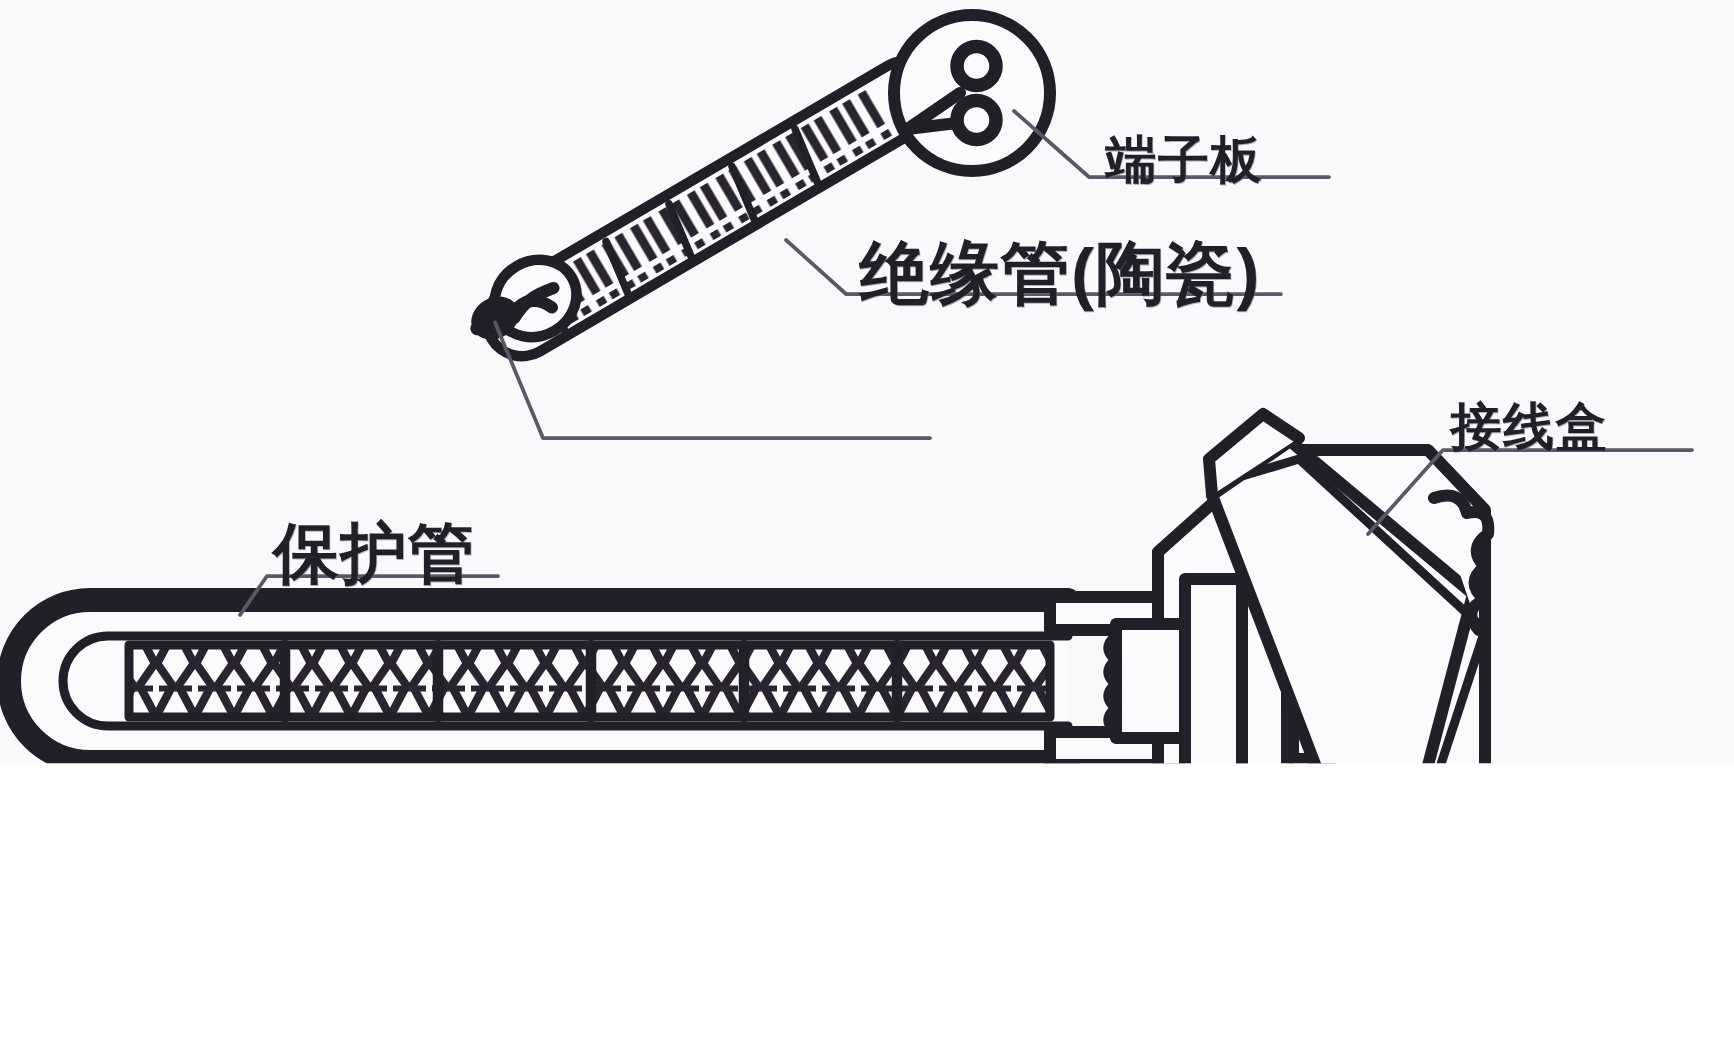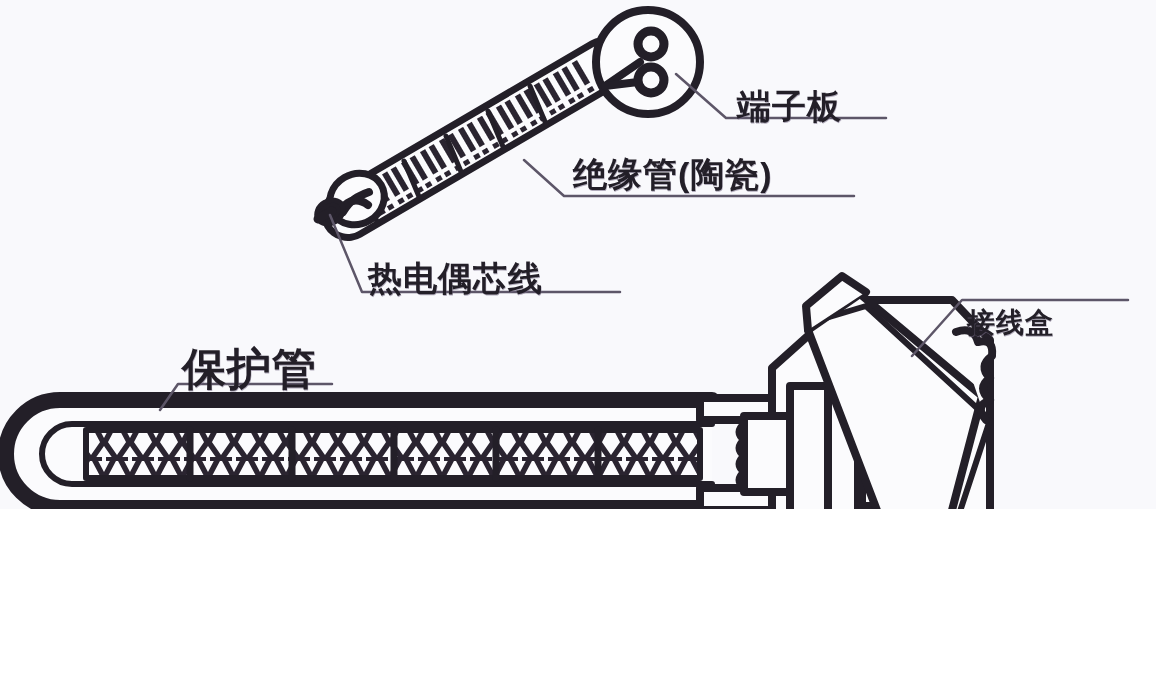--- a/index.html
+++ b/index.html
@@ -174,22 +174,21 @@
 
         <path d="M160,410 L178,384 L332,384"></path>
 
         <path d="M890,612 L934,648 L1124,648"></path>
       </g>
     </g>
   </svg>
 
   <div class="lbl" style="left:737px; top:84px; font-size:34px;">端子板</div>
 
-  <div class="lbl" style="left:573px; top:152px; font-size:34px;">绝缘管(陶瓷)</div>
+  <div class="lbl" style="left:573px; top:152px; font-size:46px;">绝缘管(陶瓷)</div>
 
-  <div class="lbl" style="left:368px; top:256px; font-size:34px;">热电偶芯线</div>
 
-  <div class="lbl" style="left:967px; top:262px; font-size:28px;margin-top:42px;">接线盒</div>
+  <div class="lbl" style="left:967px; top:262px; font-size:34px;">接线盒</div>
 
   <div class="lbl" style="left:182px; top:340px; font-size:44px;">保护管</div>
 
 
 </div>
 
 </body></html>

